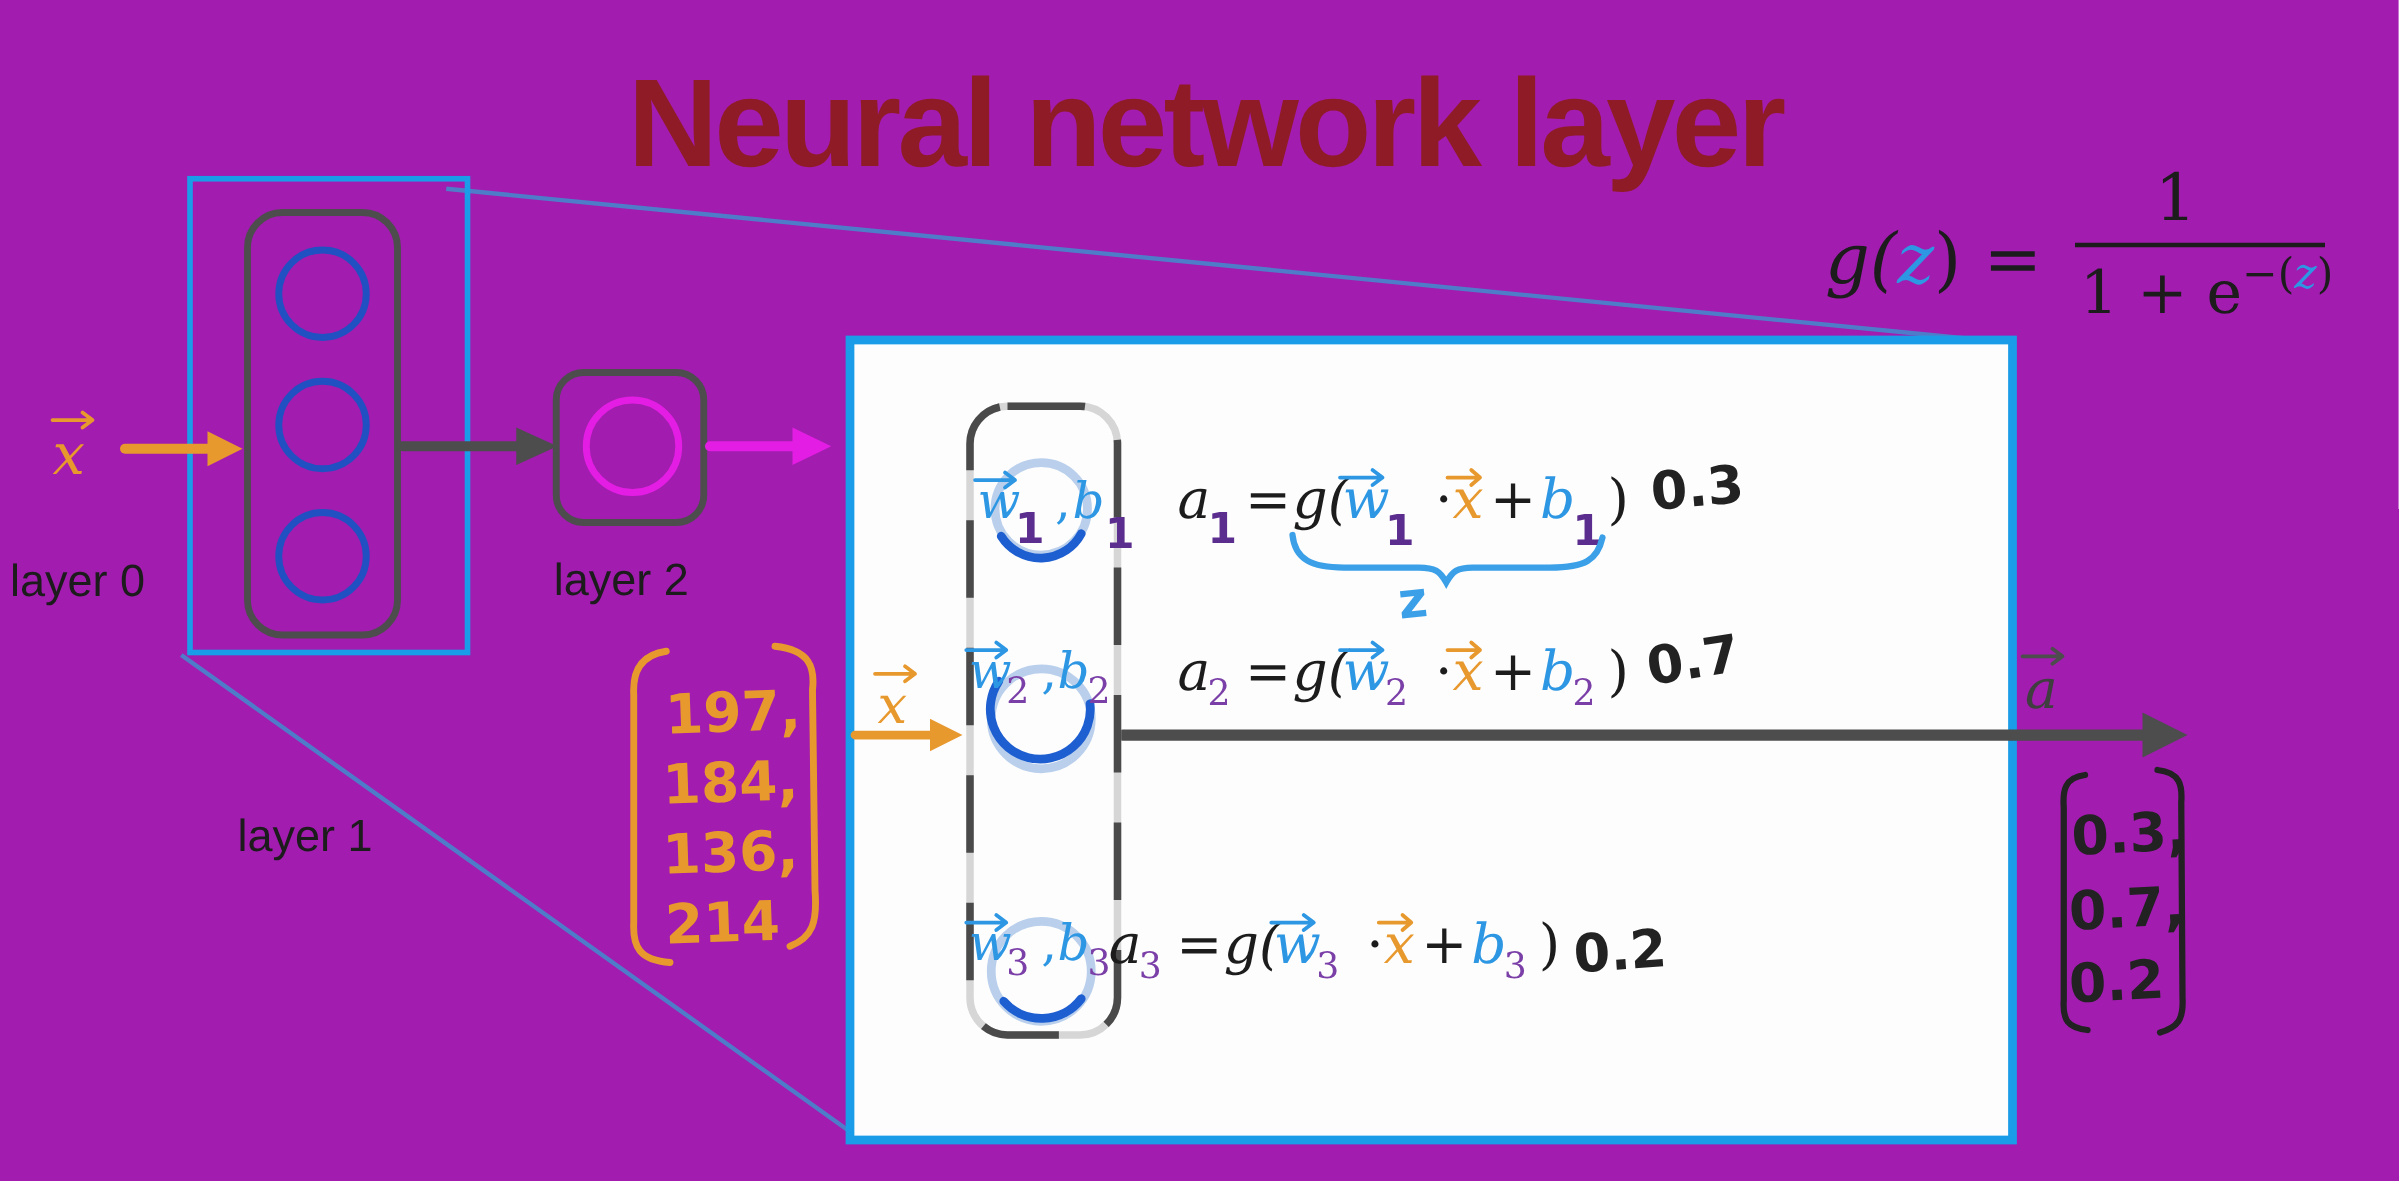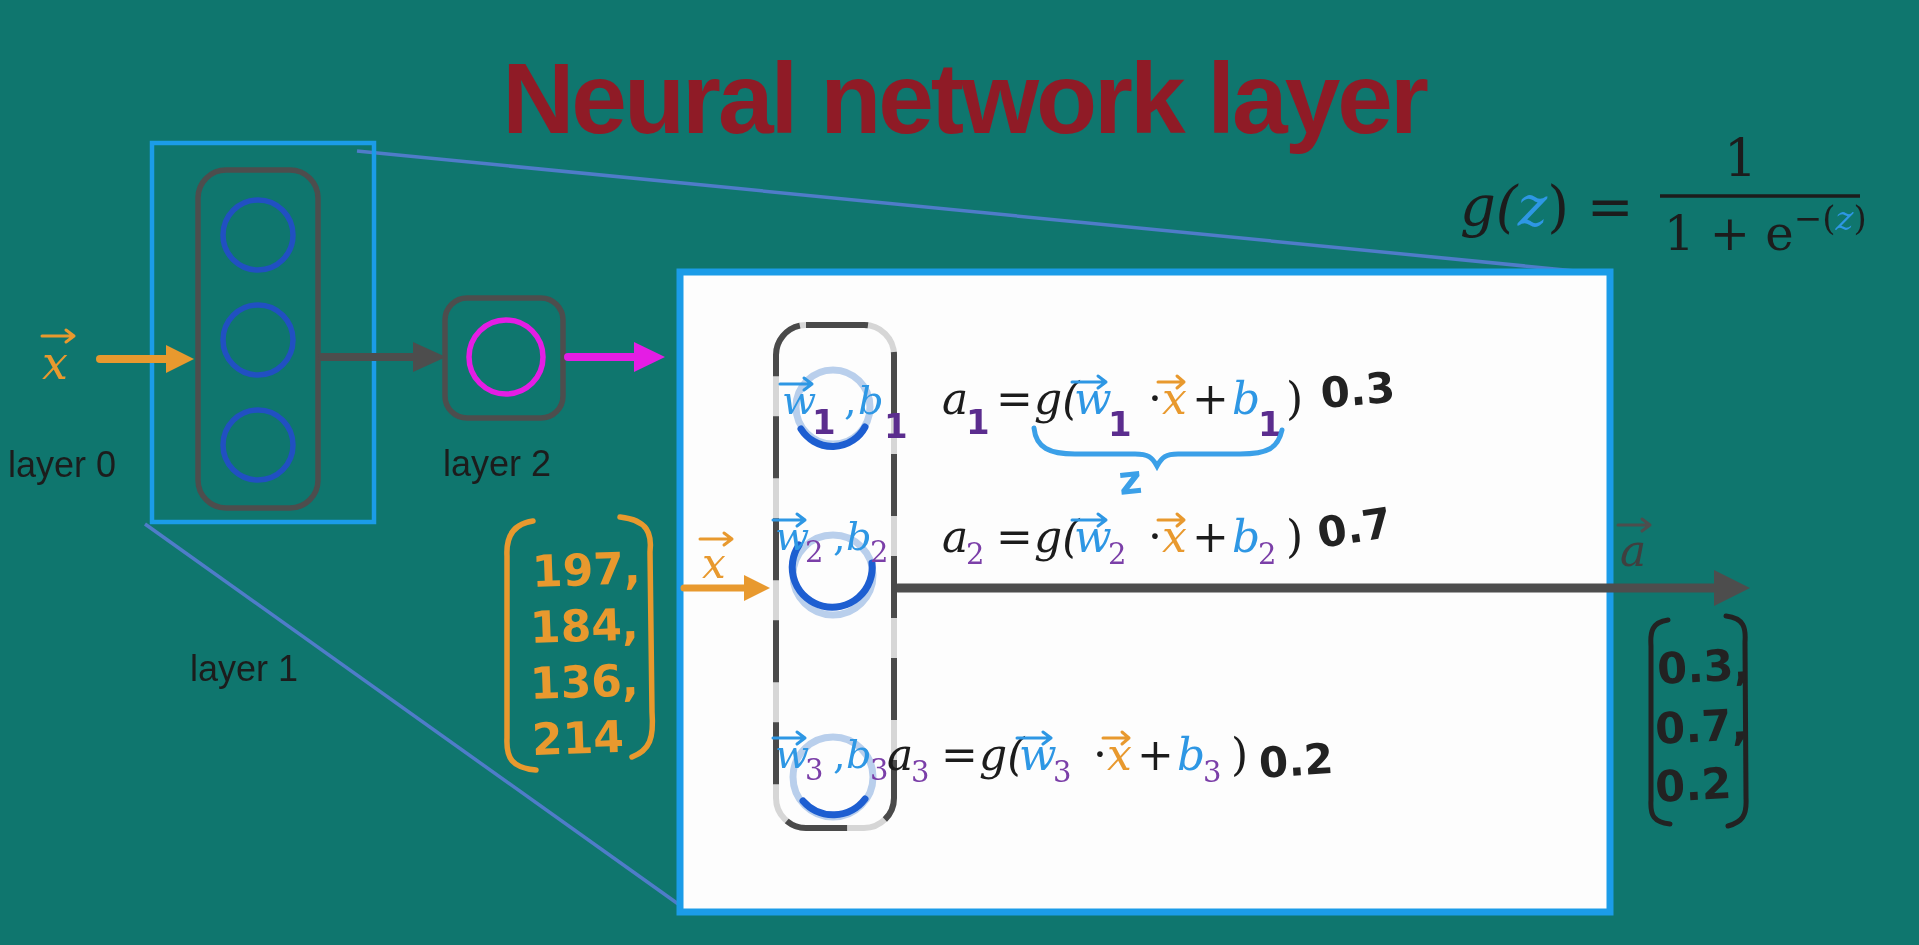--- a/index.html
+++ b/index.html
@@ -1,16 +1,16 @@
 <!DOCTYPE html>
 <html><head>
 <meta charset="utf-8">
 <style>
   html,body{margin:0;padding:0;background:#fdfdfd;}
-  .stage{width:1919px;height:945px;position:relative;overflow:hidden;background:#0f766e;}
+  .stage{width:1919px;height:945px;position:relative;overflow:hidden;background:#a21caf;}
   svg{display:block;}
   .t-title{font-family:"Liberation Sans",sans-serif;font-weight:600;font-size:100px;letter-spacing:-3px;fill:#8f1b26;}
   .t-label{font-family:"Liberation Sans",sans-serif;font-weight:400;font-size:36px;fill:#1c1c1c;}
   .math{font-family:"DejaVu Serif",serif;font-style:italic;fill:#1c1c1c;}
   .up{font-style:normal;}
   .mblue{fill:#2e97e4;}
   .morange{fill:#e8992e;}
   .mpurple{fill:#7b3fa8;}
   .mgray{fill:#3f3f3f;}
   .hw{font-family:"DejaVu Sans",sans-serif;font-weight:700;font-style:normal;}

